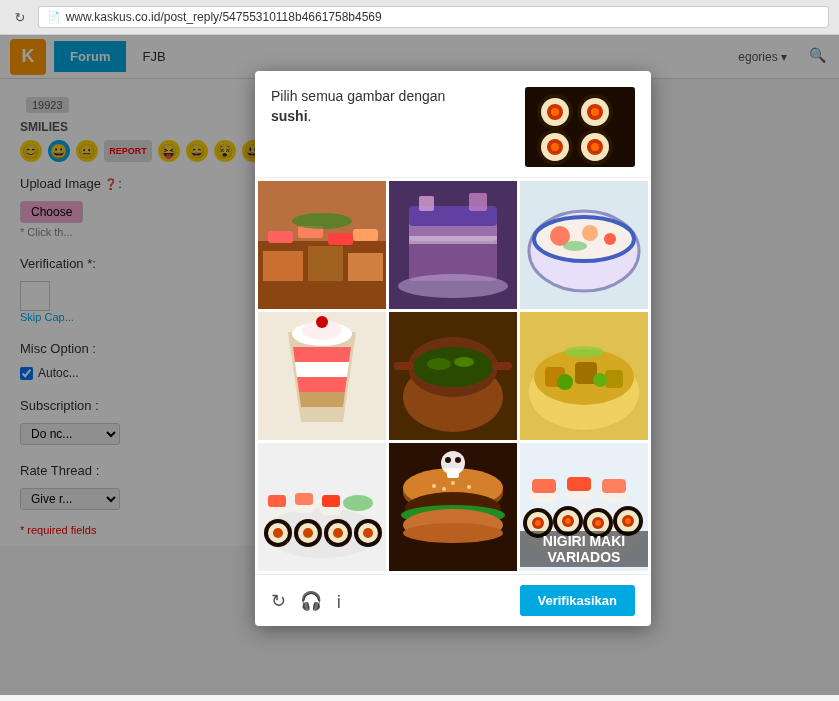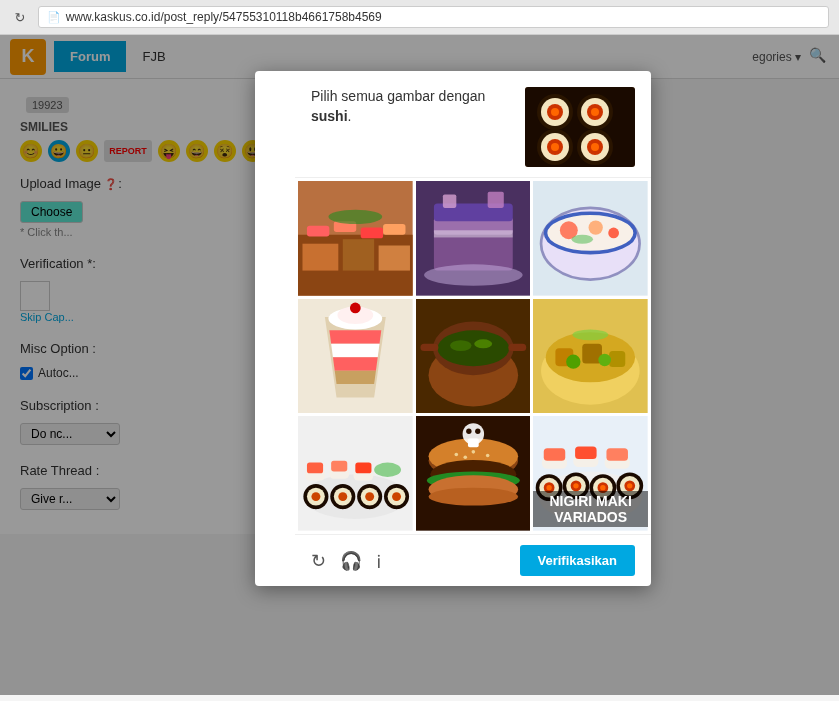--- a/index.html
+++ b/index.html
@@ -79,21 +79,21 @@
     .nav-fjb {
       padding: 8px 16px;
       font-size: 13px;
       cursor: pointer;
       color: #333;
     }
     .nav-right {
       margin-left: auto;
       display: flex;
       align-items: center;
-      gap: 8px;
+      gap: 22px;
     }
     .nav-categories {
       font-size: 12px;
       color: #555;
       cursor: pointer;
     }
     .nav-search {
       width: 20px; height: 20px;
       cursor: pointer;
       font-size: 14px;
@@ -153,21 +153,21 @@
     .smiley-report {
       background: #e0e0e0;
       border-radius: 3px;
       font-size: 9px;
       color: red;
       font-weight: bold;
       width: 48px;
     }
 
     .btn-choose {
-      background: #5eead4;
+      background: #f9a8d4;
       border: 1px solid #ccc;
       border-radius: 3px;
       padding: 3px 10px;
       font-size: 12px;
       cursor: pointer;
     }
     .form-hint { font-size: 11px; color: #888; margin-top: 3px; }
     .captcha-box {
       width: 30px; height: 30px;
       border: 1px solid #ccc;
@@ -197,21 +197,20 @@
     .modal {
       position: absolute;
       top: 36px;
       left: 255px;
       width: 396px;
       background: white;
       border-radius: 4px;
       box-shadow: 0 4px 20px rgba(0,0,0,0.4);
       z-index: 20;
       overflow: hidden;
-      padding-left: 40px;
     }
     .modal-header {
       padding: 16px 16px 10px;
       display: flex;
       align-items: flex-start;
       justify-content: space-between;
       border-bottom: 1px solid #eee;
     }
     .modal-instruction {
       font-size: 14px;
@@ -374,20 +373,21 @@
       </select>
     </div>
 
     <div class="form-row">
       <div class="form-label">Rate Thread :</div>
       <select class="select-small">
         <option>Give r...</option>
       </select>
     </div>
 
+    <div class="required-note">* required fields</div>
   </div>
 
   <div class="overlay"></div>
 
   <div class="modal">
 
     <div class="modal-header">
       <div class="modal-instruction">
         <span>Pilih semua gambar dengan</span>
         <br>

